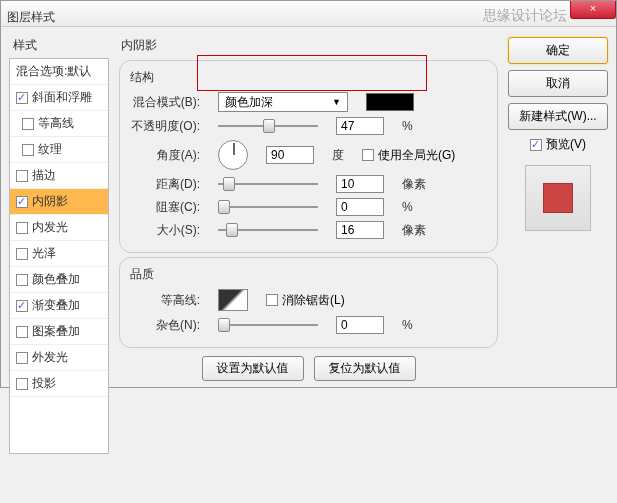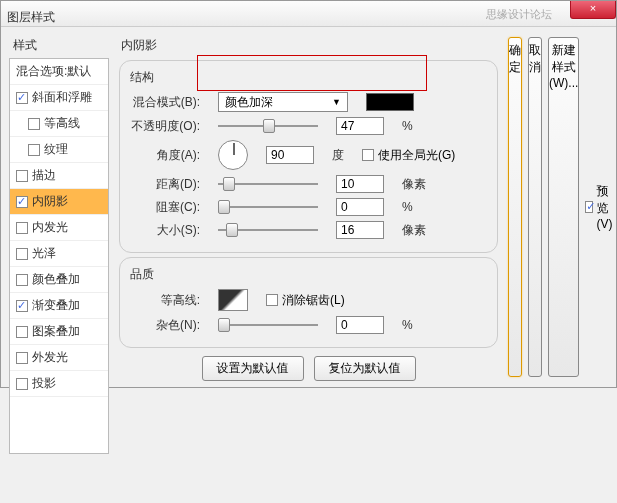--- a/index.html
+++ b/index.html
@@ -1,31 +1,31 @@
 <!DOCTYPE html>
 <html><head>
 <meta charset="utf-8">
 <style>
 *{box-sizing:border-box;margin:0;padding:0;font-family:"Microsoft YaHei",SimSun,sans-serif;font-size:12px}
 body{background:#f0f0f0;width:617px;height:503px;overflow:hidden}
 .window{background:#f0f0f0;border:1px solid #999;width:617px;height:388px;position:relative}
 .titlebar{height:26px;background:linear-gradient(#fdfdfd,#ebebeb);border-bottom:1px solid #ccc;display:flex;align-items:flex-end;padding:0 6px;position:relative}
 .title{color:#333}
-.watermark{position:absolute;right:64px;top:6px;color:#aaa;font-size:11px}
+.watermark{position:absolute;right:49px;top:6px;color:#aaa;font-size:14px}
 .close-btn{position:absolute;right:0;top:0;width:46px;height:18px;background:linear-gradient(#e67,#c23);color:#fff;text-align:center;border:1px solid #a12;border-top:none;border-radius:0 0 3px 3px;font-size:11px;line-height:14px}
 .body{display:flex;padding:8px;gap:8px;height:358px}
 .left-panel{width:100px}
 .left-title{padding:2px 4px;color:#333}
 .style-list{border:1px solid #bbb;background:#fff;margin-top:2px;height:396px}
 .style-item{padding:4px 6px;display:flex;align-items:center;gap:4px;border-bottom:1px solid #eee;color:#333}
 .style-item.orange{background:#ffb84d}
 .style-item.header{background:#fff;font-weight:normal}
 .chk{width:12px;height:12px;border:1px solid #888;background:#fff;display:inline-block;position:relative}
 .chk.on::after{content:"✓";position:absolute;top:-2px;left:0;color:#4169e1;font-size:11px}
-.indent{padding-left:18px}
+.indent{padding-left:12px}
 .mid-panel{flex:1;position:relative}
 .mid-title{padding:2px 4px;color:#333}
 .group{border:1px solid #ccc;border-radius:12px;margin:4px 2px;padding:8px 10px}
 .group-title{color:#333;margin-bottom:6px}
 .row{display:flex;align-items:center;margin:5px 0;gap:18px}
 .label{width:70px;text-align:right;color:#333}
 .dropdown{border:1px solid #888;background:#fff;height:20px;padding:2px 6px;flex:1;max-width:130px;display:flex;align-items:center;justify-content:space-between}
 .dropdown .arrow{font-size:9px}
 .redbox{position:absolute;border:1px solid #c00;top:20px;left:80px;width:230px;height:36px;pointer-events:none}
 .colorbox{width:48px;height:18px;background:#000;border:1px solid #666}
@@ -33,21 +33,21 @@
 .slider::before{content:"";position:absolute;left:0;right:0;height:2px;background:#999;top:7px}
 .thumb{width:12px;height:14px;background:linear-gradient(#fff,#ccc);border:1px solid #888;border-radius:2px;position:absolute}
 .numbox{width:48px;height:18px;border:1px solid #888;background:#fff;padding:1px 4px}
 .unit{color:#333}
 .angle-dial{width:30px;height:30px;border:1px solid #888;border-radius:50%;background:#fff;position:relative}
 .angle-dial::after{content:"";position:absolute;width:2px;height:12px;background:#666;top:2px;left:14px}
 .chk-inline{display:flex;align-items:center;gap:4px}
 .pattern-box{width:30px;height:22px;border:1px solid #888;background:linear-gradient(135deg,#333 0%,#333 45%,#fff 55%,#fff 100%)}
 .btn-row{display:flex;gap:10px;justify-content:center;margin-top:8px}
 .btn{border:1px solid #888;background:linear-gradient(#fdfdfd,#e8e8e8);padding:3px 14px;border-radius:3px;cursor:pointer}
-.right-panel{width:100px;display:flex;flex-direction:row;gap:6px;padding-top:2px}
+.right-panel{width:100px;display:flex;flex-direction:column;gap:6px;padding-top:2px}
 .rbtn{border:1px solid #888;background:linear-gradient(#fdfdfd,#e8e8e8);padding:4px 0;border-radius:3px;text-align:center;cursor:pointer}
 .rbtn.primary{border:1px solid #d90;box-shadow:0 0 2px #fc6}
 .preview-chk{display:flex;align-items:center;gap:4px;justify-content:center;}
 .preview-box{width:66px;height:66px;background:linear-gradient(#eee,#ddd);border:1px solid #bbb;margin:6px auto;display:flex;align-items:center;justify-content:center}
 .preview-inner{width:30px;height:30px;background:#c44;border:1px solid #a33}
 </style>
 </head>
 <body>
 
 <div class="window">

